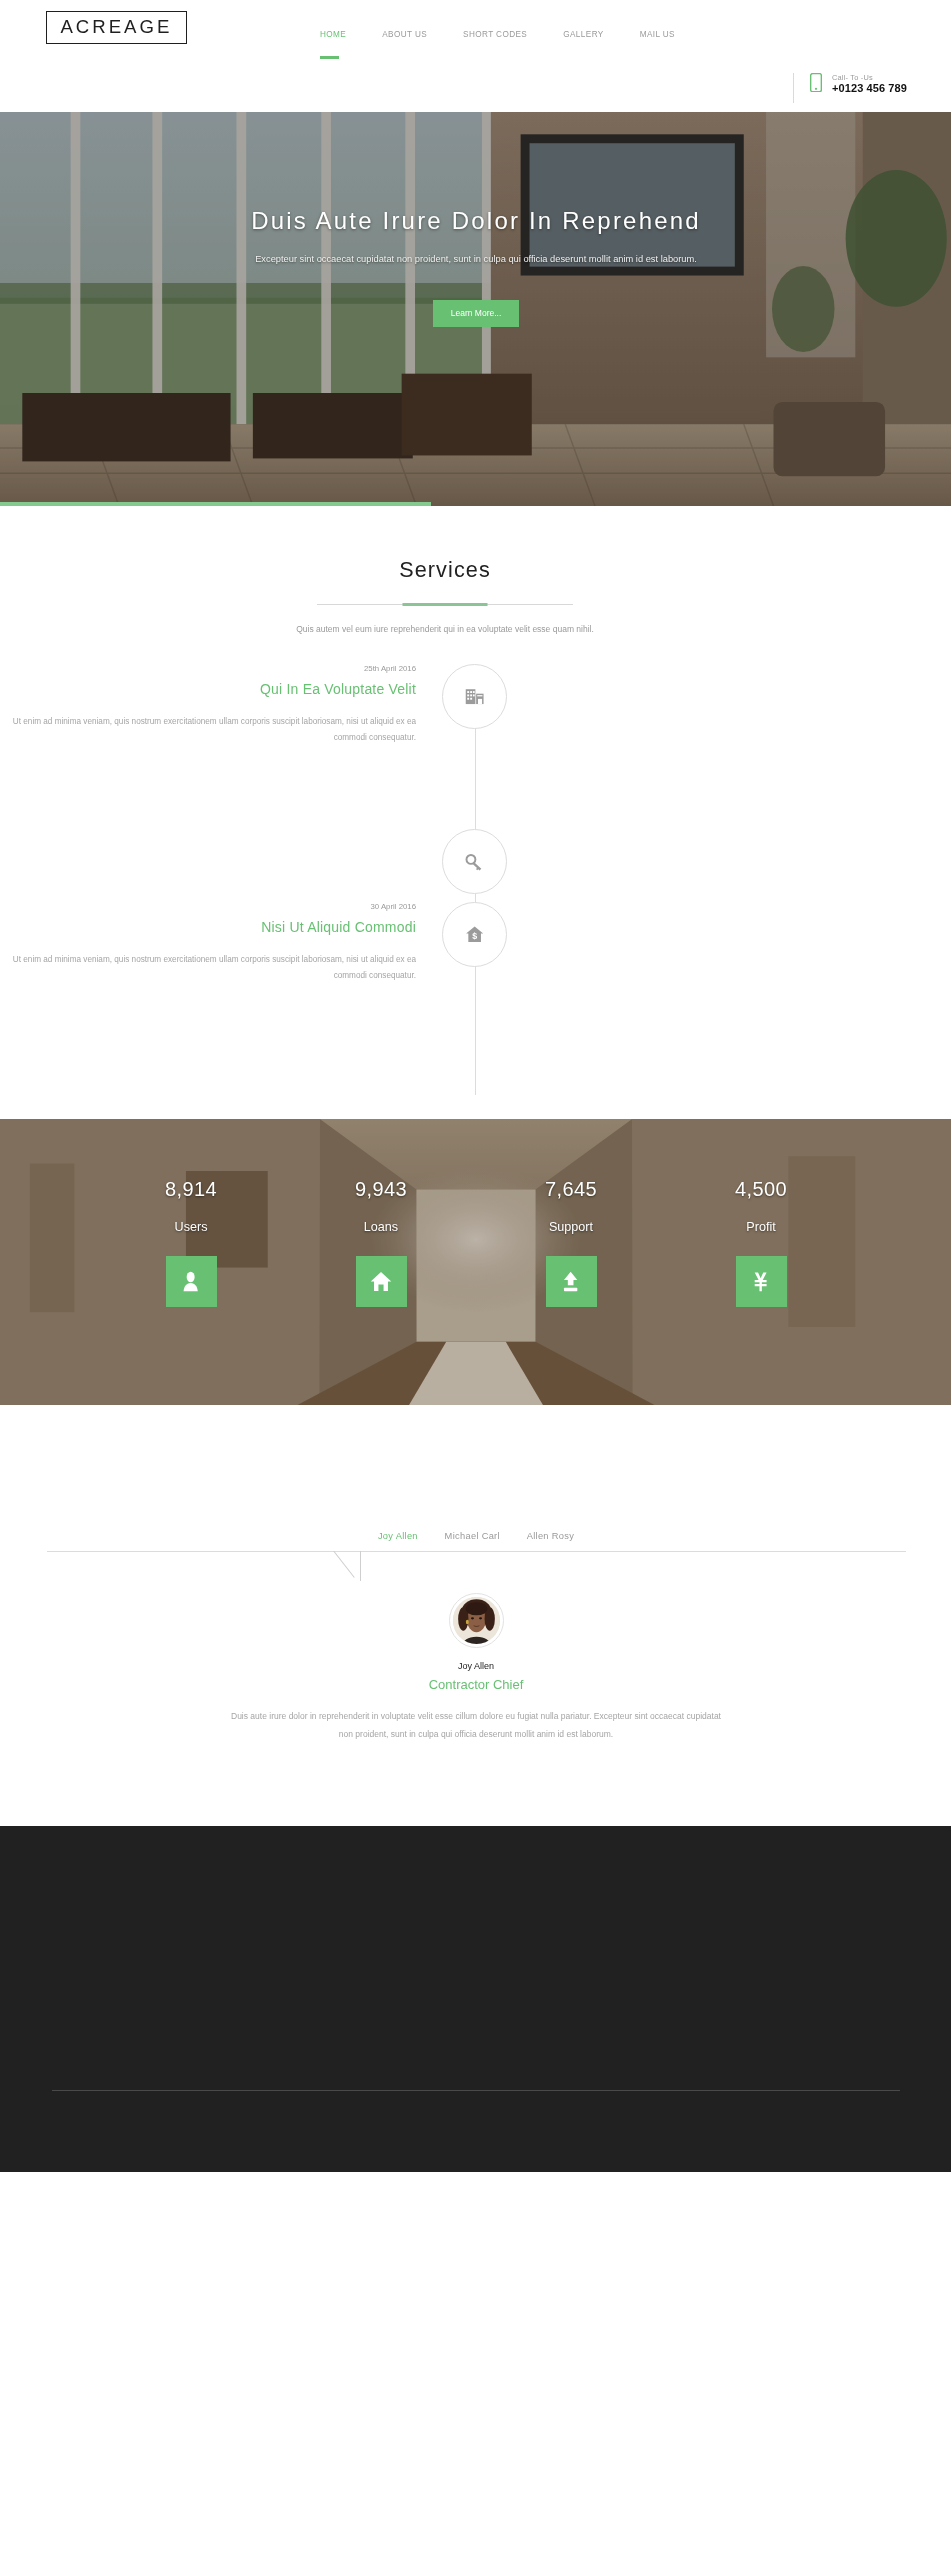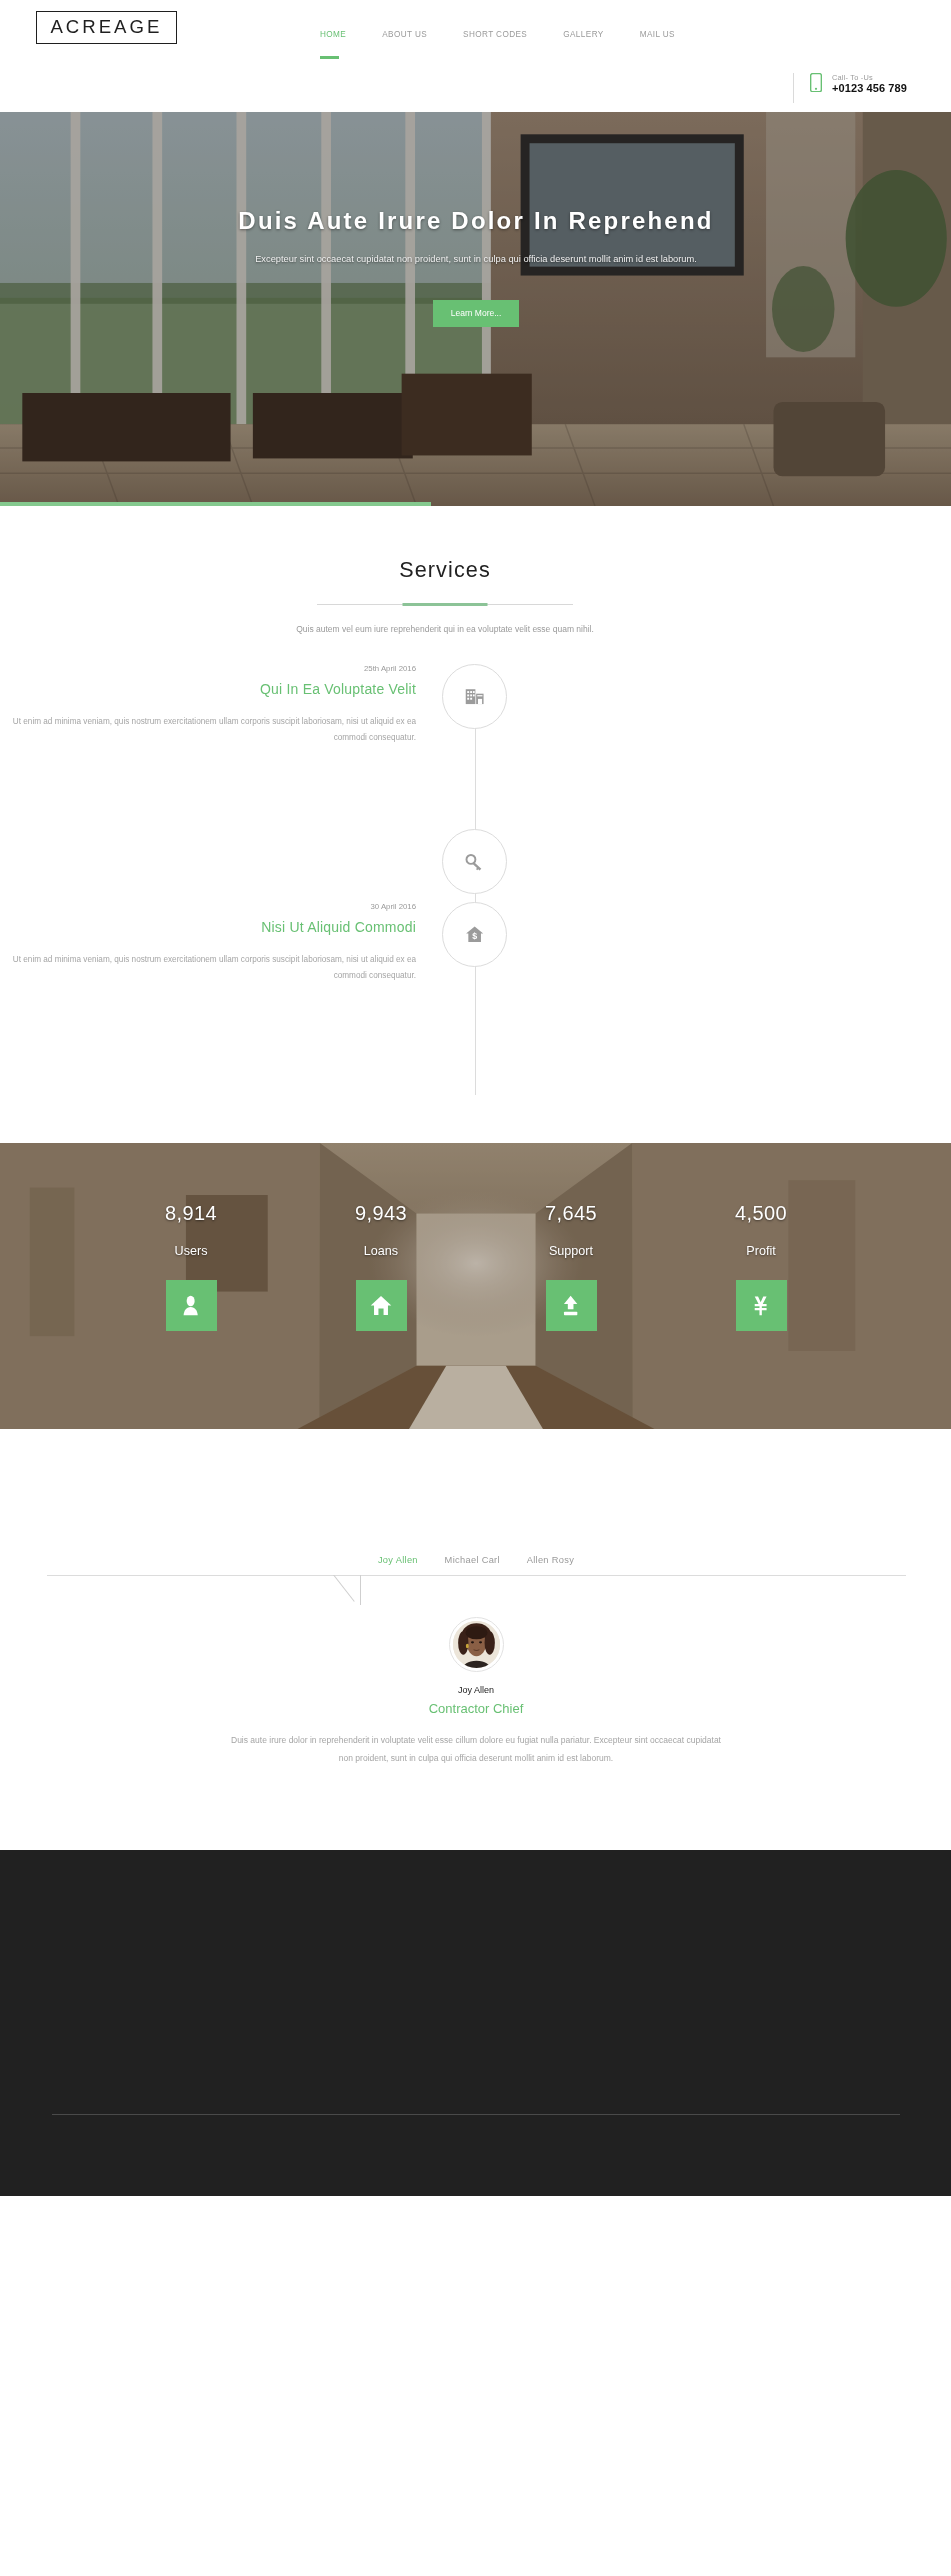--- a/index.html
+++ b/index.html
@@ -8,21 +8,21 @@
     font-family: "Liberation Sans", sans-serif;
     background:#ffffff;
     color:#333;
     width:952px;
     overflow-x:hidden;
   }
 
   
   .header { width:952px; height:112px; background:#fff; position:relative; }
   .logo-box {
-    position:absolute; left:36px; top:11px;
+    position:absolute; left:46px; top:11px;
     border:0.7px solid #1f1f1f;
     padding:4.5px 13.4px 6px 13.4px;
   }
   .logo-text {
     font-size:18.6px; letter-spacing:3px; color:#1f1f1f;
     font-weight:400; line-height:1.1; white-space:nowrap;
   }
   .nav { position:absolute; left:320px; top:30px; display:flex; align-items:flex-start; }
   .nav-item {
     font-size:8.2px; letter-spacing:0.4px; color:#9a9a9a;
@@ -50,40 +50,40 @@
   .hero {
     width:952px; height:394px; position:relative; overflow:hidden;
   }
   .hero-bg { position:absolute; inset:0; }
   .hero-overlay { position:absolute; inset:0; background:rgba(30,26,22,0.32); }
   .hero-content {
     position:absolute; left:0; right:0; top:95px;
     text-align:center; z-index:3;
   }
   .hero-title {
-    font-size:24px; color:#ffffff; font-weight:700;
+    font-size:24px; color:#ffffff; font-weight:400;
     letter-spacing:2.2px; text-shadow:0 0.7px 3px rgba(0,0,0,.45);
   }
   .hero-sub {
     font-size:9.3px; color:#f0f0f0; margin-top:19.3px;
     text-shadow:0 0.7px 2.2px rgba(0,0,0,.5);
   }
   .hero-btn {
     display:inline-block; margin-top:36px;
     background:#68c073; color:#fff; border:none;
     font-size:8.5px; padding:8.2px 18px; cursor:pointer;
     font-family:"Liberation Sans", sans-serif;
   }
   .hero-progress {
     position:absolute; left:0; bottom:0; height:3.7px;
     width:431px; background:#84c98e; z-index:4;
   }
 
   
-  .services { width:890px; background:#fff; padding-top:51px; padding-bottom:48px; }
+  .services { width:890px; background:#fff; padding-top:51px; padding-bottom:24px; }
   .sec-title {
     text-align:center; font-size:21.6px; color:#222;
     font-weight:400; letter-spacing:1.1px;
   }
   .sec-rule {
     width:256px; height:0.7px; background:#d8d8d8;
     margin:21px auto 0 auto; position:relative;
   }
   .sec-rule::after {
     content:""; position:absolute; left:50%; top:-0.7px;

